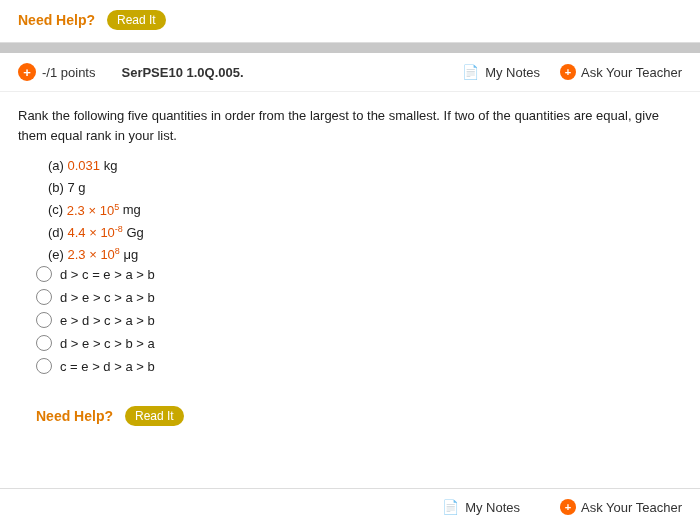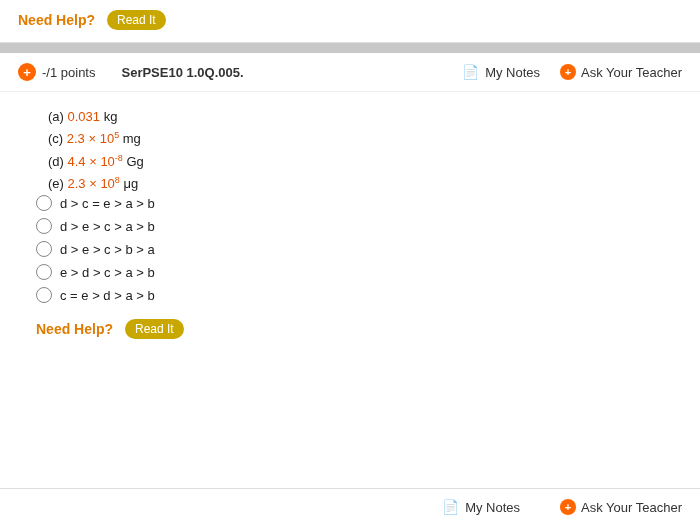--- a/index.html
+++ b/index.html
@@ -171,21 +171,21 @@
       color: #222;
     }
 
     sup {
       font-size: 9px;
     }
 
     
     .radio-options {
       padding-left: 18px;
-      margin-bottom: 16px;
+      margin-bottom: 32px;
     }
 
     .radio-option {
       display: flex;
       align-items: center;
       gap: 8px;
       margin-bottom: 7px;
       font-size: 13px;
       color: #222;
       cursor: pointer;
@@ -245,26 +245,30 @@
         <span class="my-notes-icon">📄</span>
         <span>My Notes</span>
       </button>
       <button class="ask-teacher-btn">
         <div class="ask-teacher-icon">+</div>
         <span>Ask Your Teacher</span>
       </button>
     </div>
 
     <div class="question-body">
+      <p class="question-text">Rank the following five quantities in order from the largest to the smallest. If two of the quantities are equal, give them equal rank in your list.</p>
 
       <ul class="quantities-list">
         <li>
           <span class="black-text">(a) </span><span class="orange-text">0.031</span><span class="black-text"> kg</span>
         </li>
         <li>
+          <span class="black-text">(b) 7 g</span>
+        </li>
+        <li>
           <span class="black-text">(c) </span><span class="orange-text">2.3 × 10<sup>5</sup></span><span class="black-text"> mg</span>
         </li>
         <li>
           <span class="black-text">(d) </span><span class="orange-text">4.4 × 10<sup>-8</sup></span><span class="black-text"> Gg</span>
         </li>
         <li>
           <span class="black-text">(e) </span><span class="orange-text">2.3 × 10<sup>8</sup></span><span class="black-text"> μg</span>
         </li>
       </ul>
 
@@ -272,25 +276,25 @@
         <label class="radio-option">
           <span class="radio-circle"></span>
           <span>d &gt; c = e &gt; a &gt; b</span>
         </label>
         <label class="radio-option">
           <span class="radio-circle"></span>
           <span>d &gt; e &gt; c &gt; a &gt; b</span>
         </label>
         <label class="radio-option">
           <span class="radio-circle"></span>
+          <span>e &gt; d &gt; c &gt; a &gt; b</span>
+        </label>
+        <label class="radio-option">
+          <span class="radio-circle"></span>
           <span>d &gt; e &gt; c &gt; b &gt; a</span>
-        </label>
-        <label class="radio-option">
-          <span class="radio-circle"></span>
-          <span>e &gt; d &gt; c &gt; a &gt; b</span>
         </label>
         <label class="radio-option">
           <span class="radio-circle"></span>
           <span>c = e &gt; d &gt; a &gt; b</span>
         </label>
       </div>
 
       <div class="bottom-need-help">
         <span class="need-help-label">Need Help?</span>
         <button class="read-it-btn">Read It</button>

